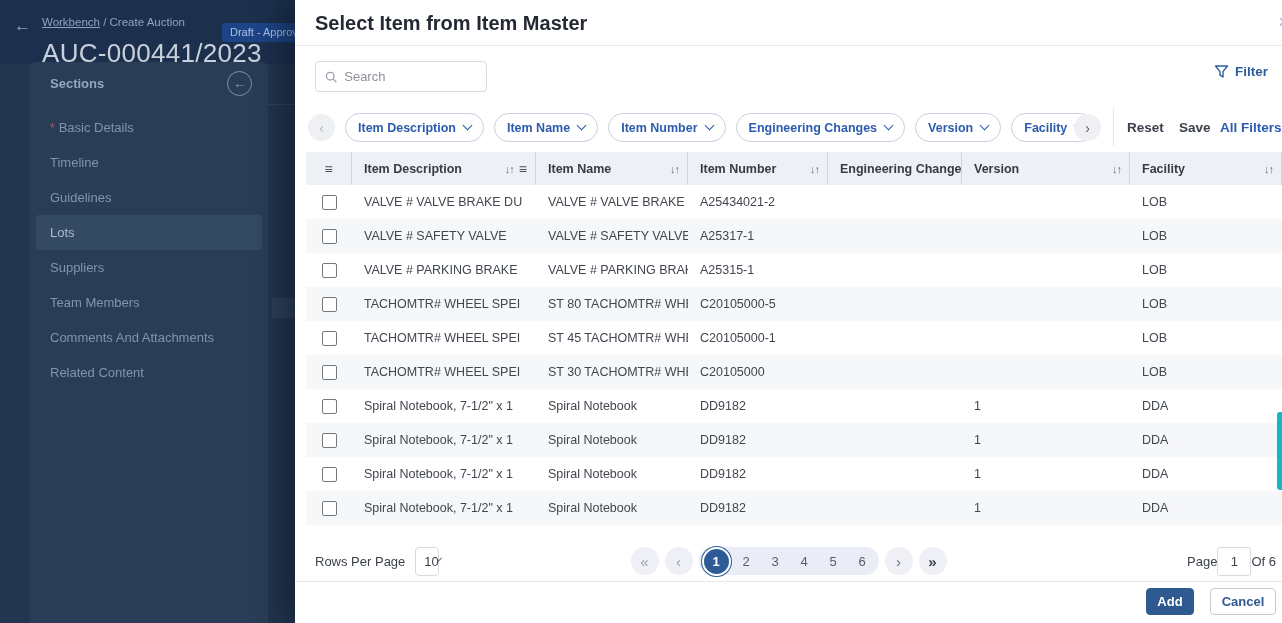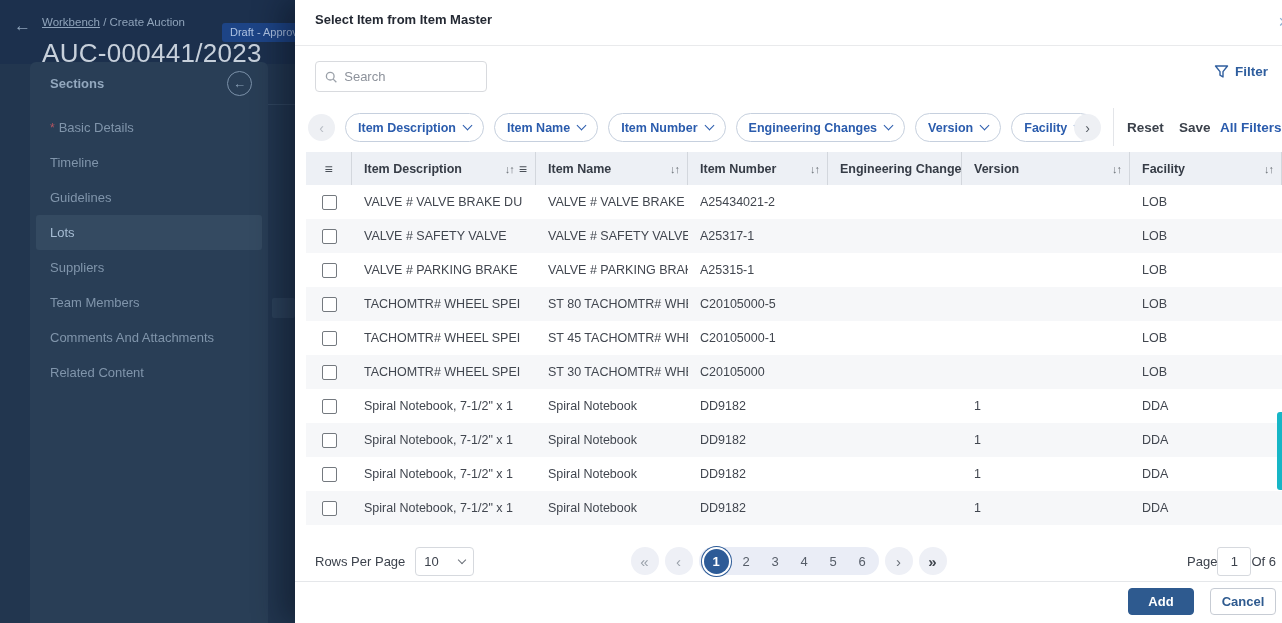--- a/index.html
+++ b/index.html
@@ -20,21 +20,21 @@
   .collapse-circle { position:absolute; right:16px; top:9px; width:25px; height:25px; border:1px solid #7b91a9; border-radius:50%; color:#8da3ba; display:flex; align-items:center; justify-content:center; font-size:13px; }
   .sec-list { margin-top:4px; }
   .sec-item { height:35px; display:flex; align-items:center; margin:0 6px; padding:0 14px; border-radius:3px; font-size:13px; color:#8095ab; cursor:pointer; }
   .sec-item.active { background:#344a61; color:#a6bcd3; }
   .req { color:#b35560; margin-right:4px; font-size:12px; }
   .dim-line { position:absolute; left:268px; top:104px; width:27px; height:1px; background:#30455e; }
   .dim-frag { position:absolute; left:272px; top:298px; width:23px; height:20px; background:#2c415a; border-radius:2px; }
 
   
   .modal { position:absolute; left:295px; top:0; width:987px; height:623px; background:#ffffff; box-shadow:-12px 0 28px rgba(4,12,24,.45); overflow:hidden; }
-  .modal-title { position:absolute; left:20px; top:12px; font-size:13px; font-weight:700; color:#242933; }
+  .modal-title { position:absolute; left:20px; top:12px; font-size:20px; font-weight:700; color:#242933; }
   .close-x { position:absolute; right:-7px; top:12px; font-size:18px; color:#8fb2d4; cursor:pointer; }
   .hdiv1 { position:absolute; left:0; top:45px; width:100%; height:1px; background:#e9eaec; }
 
   .search-box { position:absolute; left:20px; top:61px; width:172px; height:31px; border:1px solid #d8dade; border-radius:4px; display:flex; align-items:center; padding:0 9px; gap:7px; background:#fff; }
   .search-box input { border:none; outline:none; font-size:13px; color:#3c424c; width:100%; font-family:"Liberation Sans",sans-serif; }
   .search-box input::placeholder { color:#8d929b; }
 
   .filter-btn { position:absolute; right:14px; top:64px; display:flex; align-items:center; gap:6px; color:#2f5e9e; font-size:13.5px; font-weight:700; cursor:pointer; }
 
   .scroll-circle { position:absolute; width:27px; height:27px; border-radius:50%; background:#eef0f4; display:flex; align-items:center; justify-content:center; font-size:14px; cursor:pointer; }
@@ -60,38 +60,38 @@
   .tr { height:34px; cursor:pointer; }
   .tr:nth-child(even) { background:#f6f7f9; }
   .td { height:34px; display:flex; align-items:center; padding:0 8px 0 12px; font-size:12.5px; color:#41464f; overflow:hidden; white-space:nowrap; }
   .td.cfirst { justify-content:center; padding:0; }
   .checkbox { width:15px; height:15px; border:1.6px solid #74797f; border-radius:2px; background:#fff; cursor:pointer; }
 
   .scroll-thumb { position:absolute; right:0; top:412px; width:5px; height:78px; background:#17b6c6; border-radius:3px 0 0 3px; cursor:grab; }
 
   
   .pag-left { position:absolute; left:20px; top:547px; display:flex; align-items:center; gap:10px; font-size:13px; color:#3c424c; }
-  .rpp-select { width:59px; height:29px; border:1px solid #d6d9de; border-radius:4px; display:flex; align-items:center; justify-content:space-between; padding:0 8px; font-size:13px; color:#3c424c; cursor:pointer; }
+  .rpp-select { width:24px; height:29px; border:1px solid #d6d9de; border-radius:4px; display:flex; align-items:center; justify-content:space-between; padding:0 8px; font-size:13px; color:#3c424c; cursor:pointer; }
   .rpp-select .chev { border-color:#6a7078; width:6px; height:6px; margin-top:-3px; }
   .pager { position:absolute; left:0; right:0; top:547px; display:flex; justify-content:center; align-items:center; gap:6px; pointer-events:none; }
   .pager > * { pointer-events:auto; }
   .pg-circle { width:28px; height:28px; border-radius:50%; background:#eef0f6; display:flex; align-items:center; justify-content:center; font-size:15px; cursor:pointer; }
   .pg-first,.pg-prev { color:#9aa1aa; }
   .pg-next { color:#6a7078; }
   .pg-last { color:#40464e; font-weight:700; }
   .pg-pill { height:28px; background:#eaedf6; border-radius:14px; display:flex; align-items:center; padding:0 2px; }
   .page-num { width:29px; height:28px; display:flex; align-items:center; justify-content:center; font-size:13px; color:#565d68; cursor:pointer; }
   .page-num.active { width:25px; height:25px; margin:0 3px; border-radius:50%; background:#2d5b97; color:#fff; box-shadow:0 0 0 2px #ffffff, 0 0 0 3px #2d5b97; font-weight:700; }
   .pag-right { position:absolute; right:6px; top:547px; display:flex; align-items:center; font-size:13px; color:#3c424c; }
   .page-input { width:34px; height:29px; border:1px solid #d6d9de; border-radius:3px; text-align:center; font-size:13px; color:#3c424c; outline:none; font-family:"Liberation Sans",sans-serif; }
 
   
   .hdiv2 { position:absolute; left:0; top:581px; width:100%; height:1px; background:#e5e7ea; }
   .btn { position:absolute; top:588px; height:27px; border-radius:4px; font-size:13px; font-weight:700; display:flex; align-items:center; justify-content:center; cursor:pointer; font-family:"Liberation Sans",sans-serif; }
-  .btn-add { right:88px; width:66px; background:#2e5a8f; color:#ffffff; border:1px solid #2e5a8f; }
+  .btn-add { right:88px; width:48px; background:#2e5a8f; color:#ffffff; border:1px solid #2e5a8f; }
   .btn-cancel { right:6px; width:66px; background:#fff; color:#2e5a8f; border:1px solid #c7ccd4; }
 </style>
 </head>
 <body>
 
 <div class="backdrop">
   <div class="topbar"></div>
   <span class="back-arrow">←</span>
   <div class="crumb">
     <span class="link">Workbench</span>

